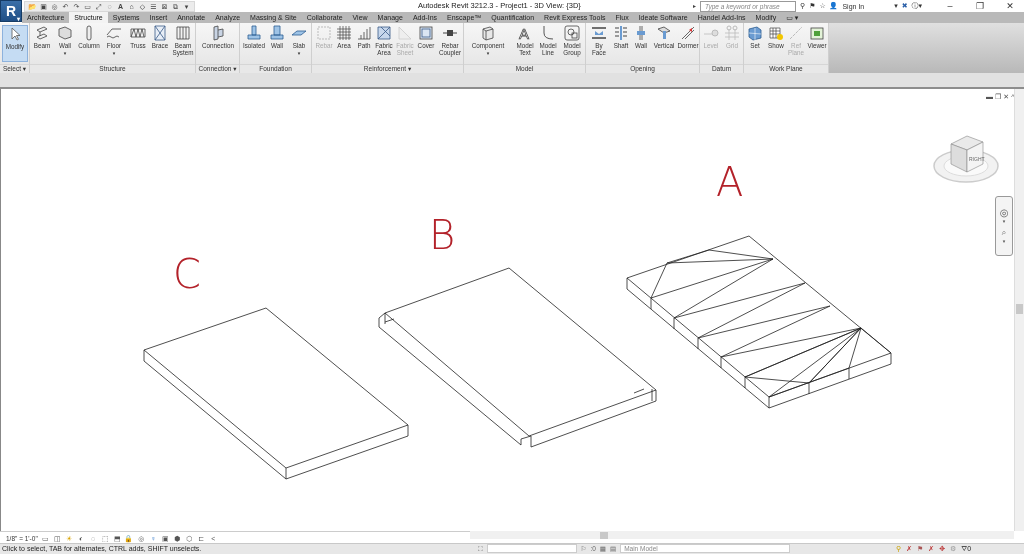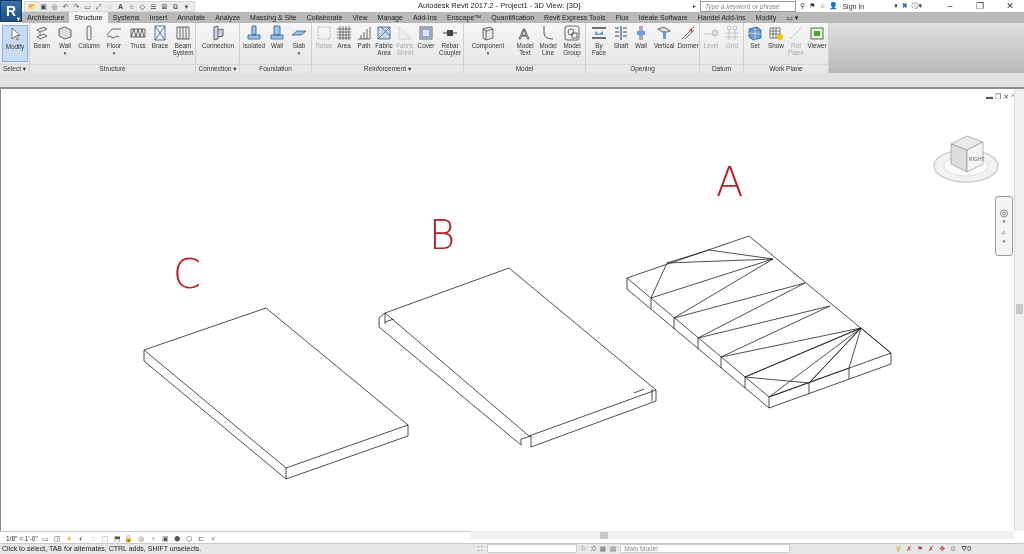--- a/index.html
+++ b/index.html
@@ -60,21 +60,21 @@
   <i>⤢</i>
   <i>◌</i>
   <i><b>A</b></i>
   <i>⌂</i>
   <i>◇</i>
   <i>☰</i>
   <i>⊠</i>
   <i>⧉</i>
   <i>▾</i>
 </div>
-<div class="title-text">Autodesk Revit 2017.2 -    Project1 - 3D View: {3D}</div>
+<div class="title-text">Autodesk Revit 3212.3 -    Project1 - 3D View: {3D}</div>
 <span class="search-arrow">▸</span>
 <div class="search">Type a keyword or phrase</div>
 <div class="infoc">
   <span>⚲</span>
   <span>⚑</span>
   <span>☆</span>
   <span>👤</span>
   <span>Sign In</span>
   <span style="margin-left:26px">▾</span>
   <span style="color:#2a5fa8">✖</span>

